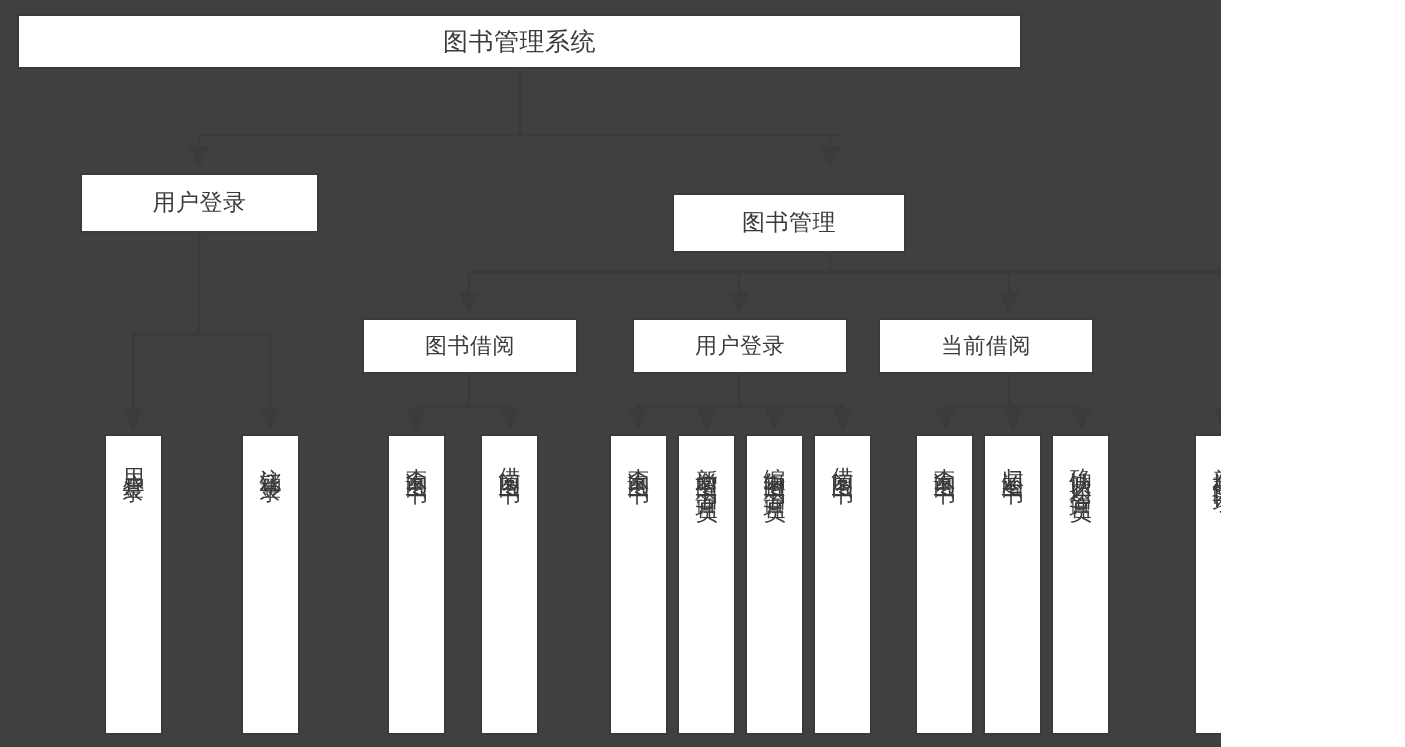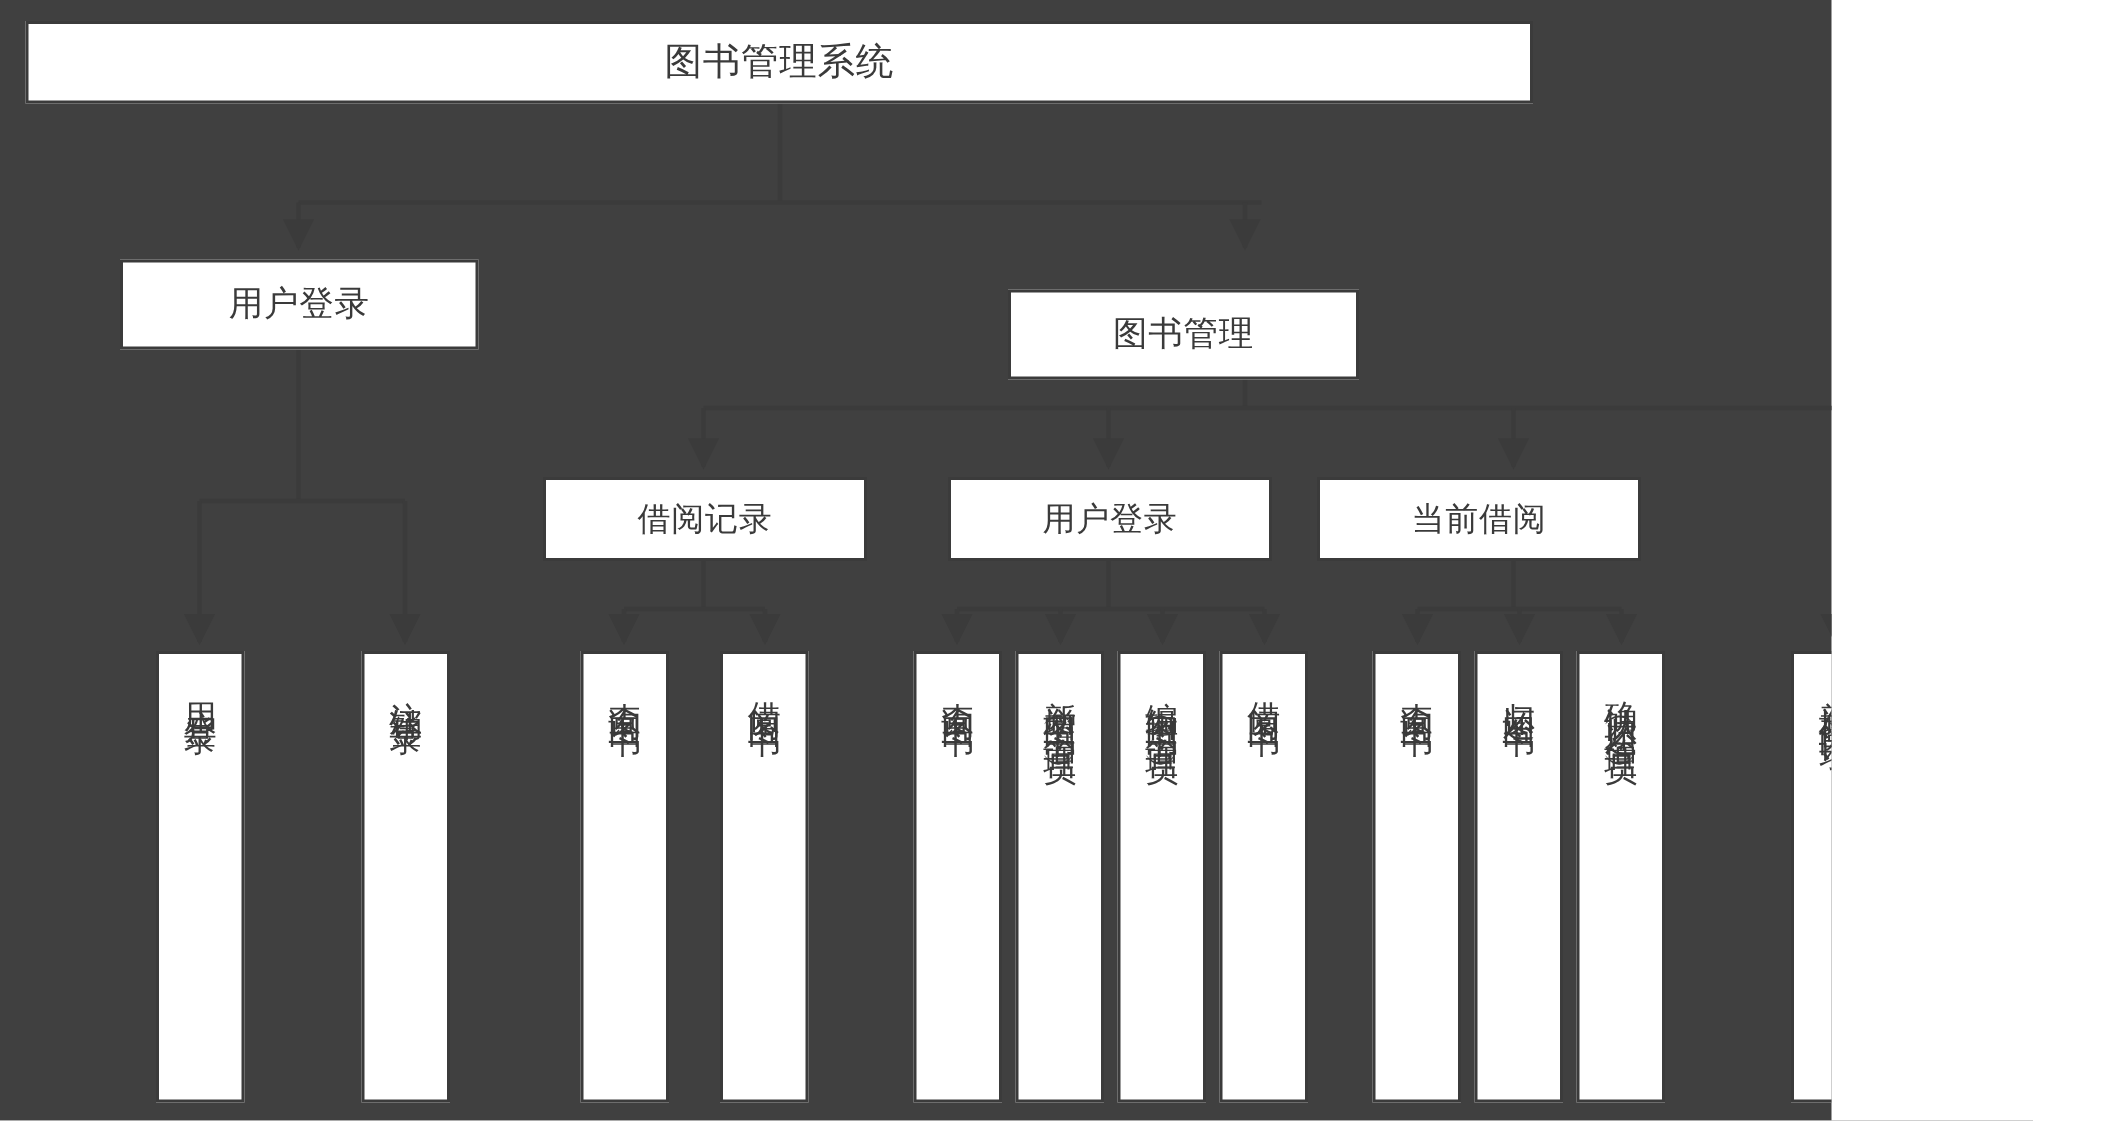--- a/index.html
+++ b/index.html
@@ -131,21 +131,21 @@
   </div>
 
   <div class="node node-l2" style="left:80px; top:173px; width:239px; height:60px;">
     <span class="lbl">用户登录</span>
   </div>
   <div class="node node-l2" style="left:672px; top:173px; width:234px; height:60px;margin-top:20px;">
     <span class="lbl">图书管理</span>
   </div>
 
   <div class="node node-l3" style="left:362px; top:318px; width:216px; height:56px;">
-    <span class="lbl">借阅记录</span>
+    <span class="lbl">图书借阅</span>
   </div>
   <div class="node node-l3" style="left:632px; top:318px; width:216px; height:56px;">
     <span class="lbl">用户登录</span>
   </div>
   <div class="node node-l3" style="left:878px; top:318px; width:216px; height:56px;">
     <span class="lbl">当前借阅</span>
   </div>
 
   <div class="node node-leaf" style="left:104px; top:434px; width:59px; height:301px;">
     <span class="lbl">用户登录</span>

